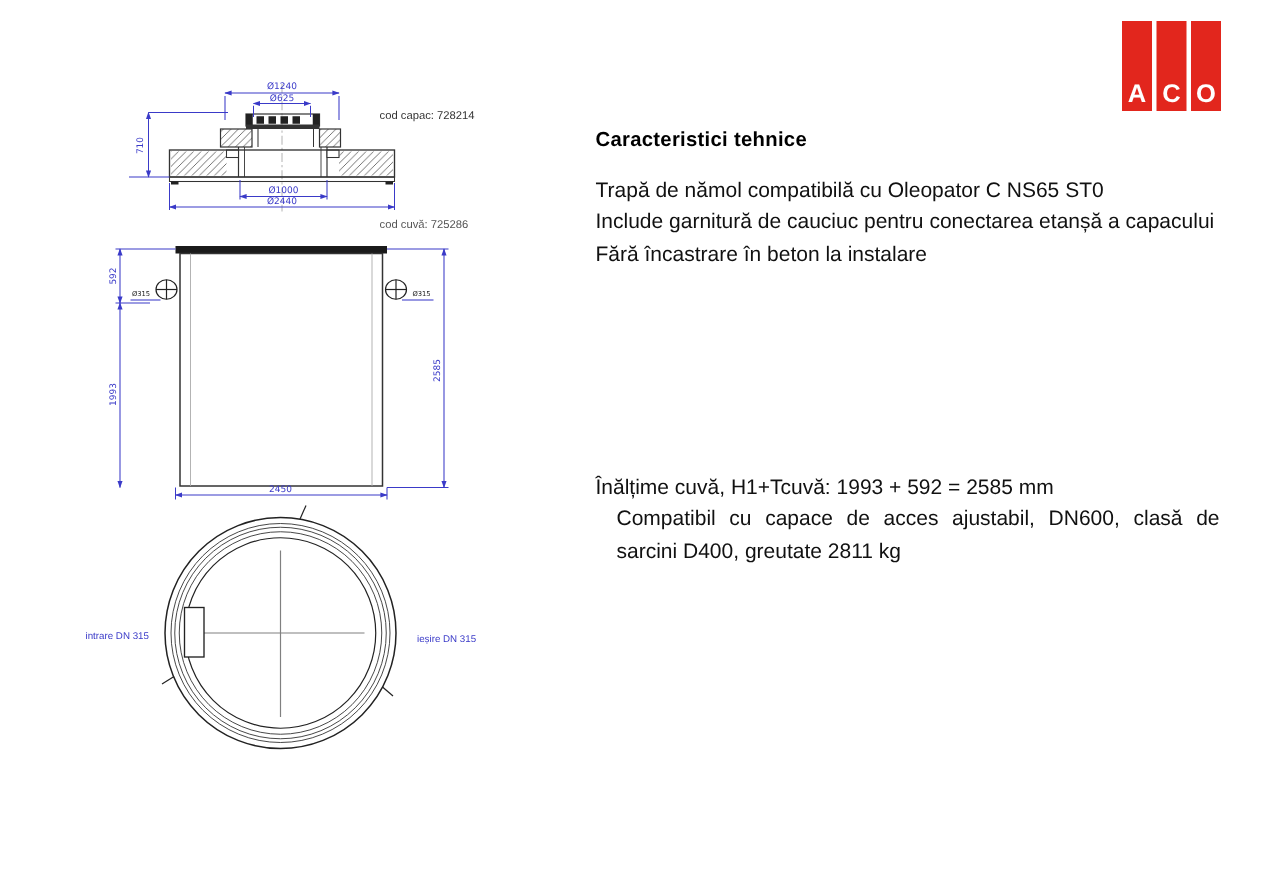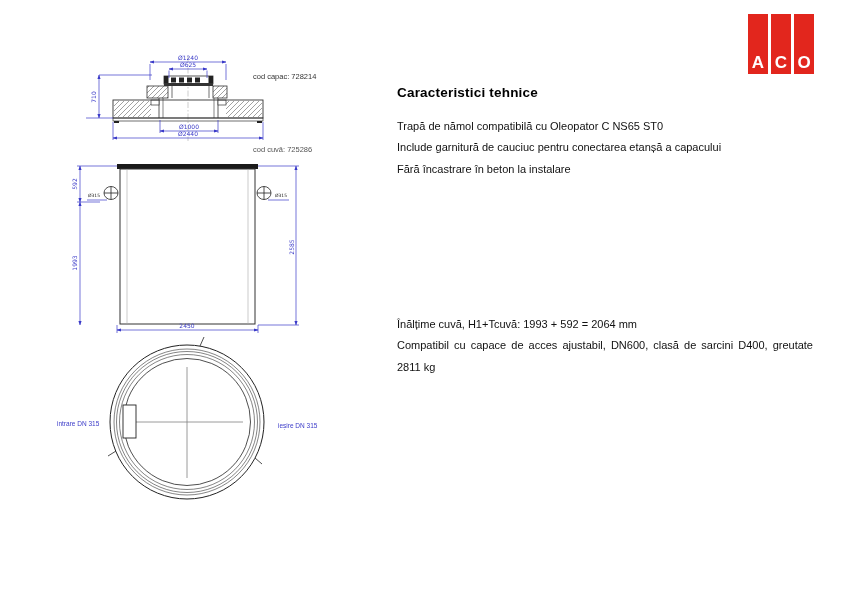--- a/index.html
+++ b/index.html
@@ -14,23 +14,23 @@
     width:20px; height:60px; background:#e2261d; color:#ffffff;
     display:flex; align-items:flex-end; justify-content:center;
     font-weight:bold; font-size:17px; line-height:1; padding-bottom:3px;
   }
   
   .specs { position:absolute; left:397px; top:0; width:416px; height:544px; }
   .specs h1 {
     position:absolute; top:85px; left:0;
     font-size:13.5px; font-weight:bold; letter-spacing:.2px; color:#000;
   }
-  .tblock { position:absolute; left:0; width:416px; font-size:11px; line-height:21.4px; color:#111; }
+  .tblock { position:absolute; left:0; width:416px; font-size:14px; line-height:21.4px; color:#111; }
   .tb1 { top:116px; } .tb2 { top:219px; } .tb3 { top:314px; }
-  .tblock p.just { text-align:justify; }
+  .tblock p.just { text-align:justify;margin-left:14px; }
   
   .drawing-svg { position:absolute; left:0; top:0; }
 </style>
 </head>
 <body>
 
 <div class="logo">
   <div class="bar">
       <span>A</span>
     </div>
@@ -172,16 +172,16 @@
   <h1>Caracteristici tehnice</h1>
 
   <div class="tblock tb1">
     <p>Trapă de nămol compatibilă cu Oleopator C NS65 ST0</p>
     <p>Include garnitură de cauciuc pentru conectarea etanșă a capacului</p>
     <p>Fără încastrare în beton la instalare</p>
   </div>
 
 
   <div class="tblock tb3">
-    <p>Înălțime cuvă, H1+Tcuvă: 1993 + 592 = 2064 mm</p>
+    <p>Înălțime cuvă, H1+Tcuvă: 1993 + 592 = 2585 mm</p>
     <p class="just">Compatibil cu capace de acces ajustabil, DN600, clasă de sarcini D400, greutate 2811 kg</p>
   </div>
 </div>
 
 </body></html>

